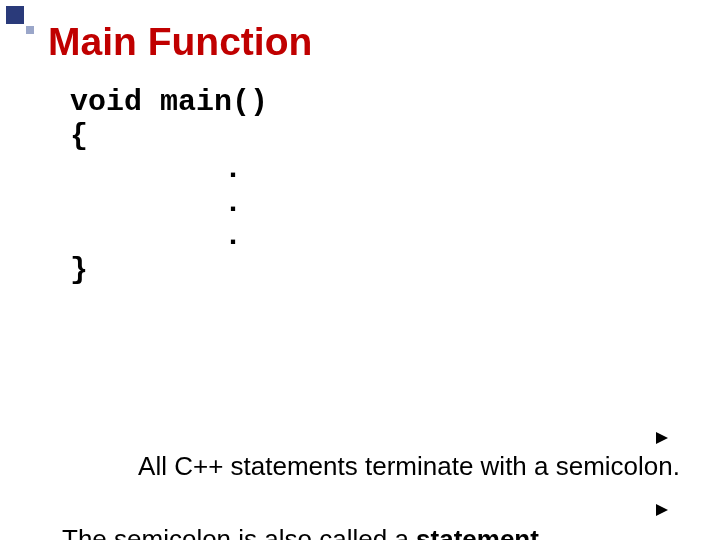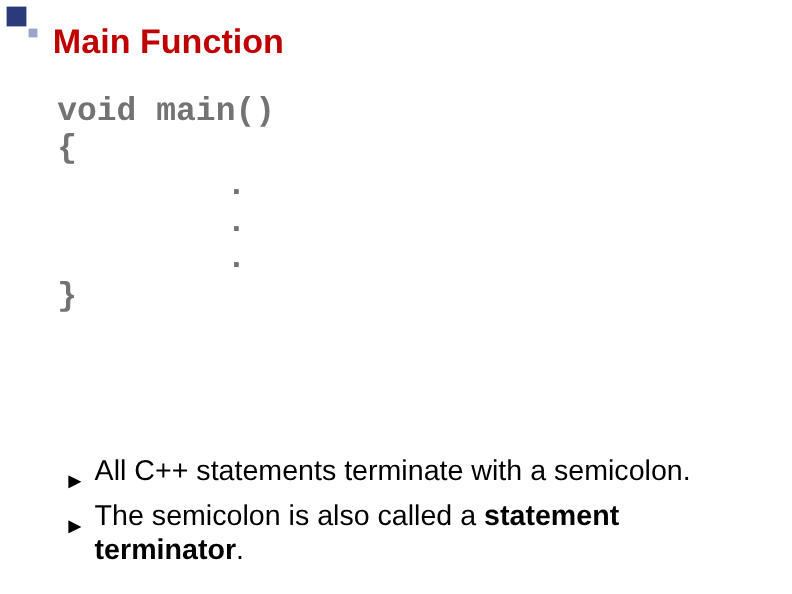--- a/index.html
+++ b/index.html
@@ -33,54 +33,55 @@
     left: 20px;
     width: 8px;
     height: 8px;
     background: #9aa6c9;
   }
   .title {
     position: absolute;
     top: 20px;
     left: 48px;
     font-family: "Comic Sans MS", "Comic Sans", cursive, sans-serif;
-    font-size: 31px;
+    font-size: 39px;
     font-weight: bold;
     color: #c00000;
     text-align: center;
   }
   .code-block {
     position: absolute;
     top: 86px;
-    left: 52px;
+    left: 70px;
     font-family: "Courier New", Courier, monospace;
     font-size: 30px;
     font-weight: bold;
-    color: #737373;
+    color: #000000;
     line-height: 1.12;
   }
   .code-line-indent {
     padding-left: 44px;
   }
   .code-line-dots {
     padding-left: 154px;
   }
   .bullets {
     position: absolute;
     top: 412px;
     left: 62px;
     right: 40px;
     font-size: 26px;
     color: #000;
     line-height: 1.2;
   }
   .bullet-row {
     display: flex;
-    align-items: flex-start;
+    align-items: flex-end;
     margin-bottom: 2px;
+    flex-direction: column;
   }
   .bullet-arrow {
     flex: 0 0 auto;
     margin-right: 10px;
     margin-top: 8px;
   }
   .bullet-text {
     flex: 1 1 auto;
   }
   .bold { font-weight: bold; }

